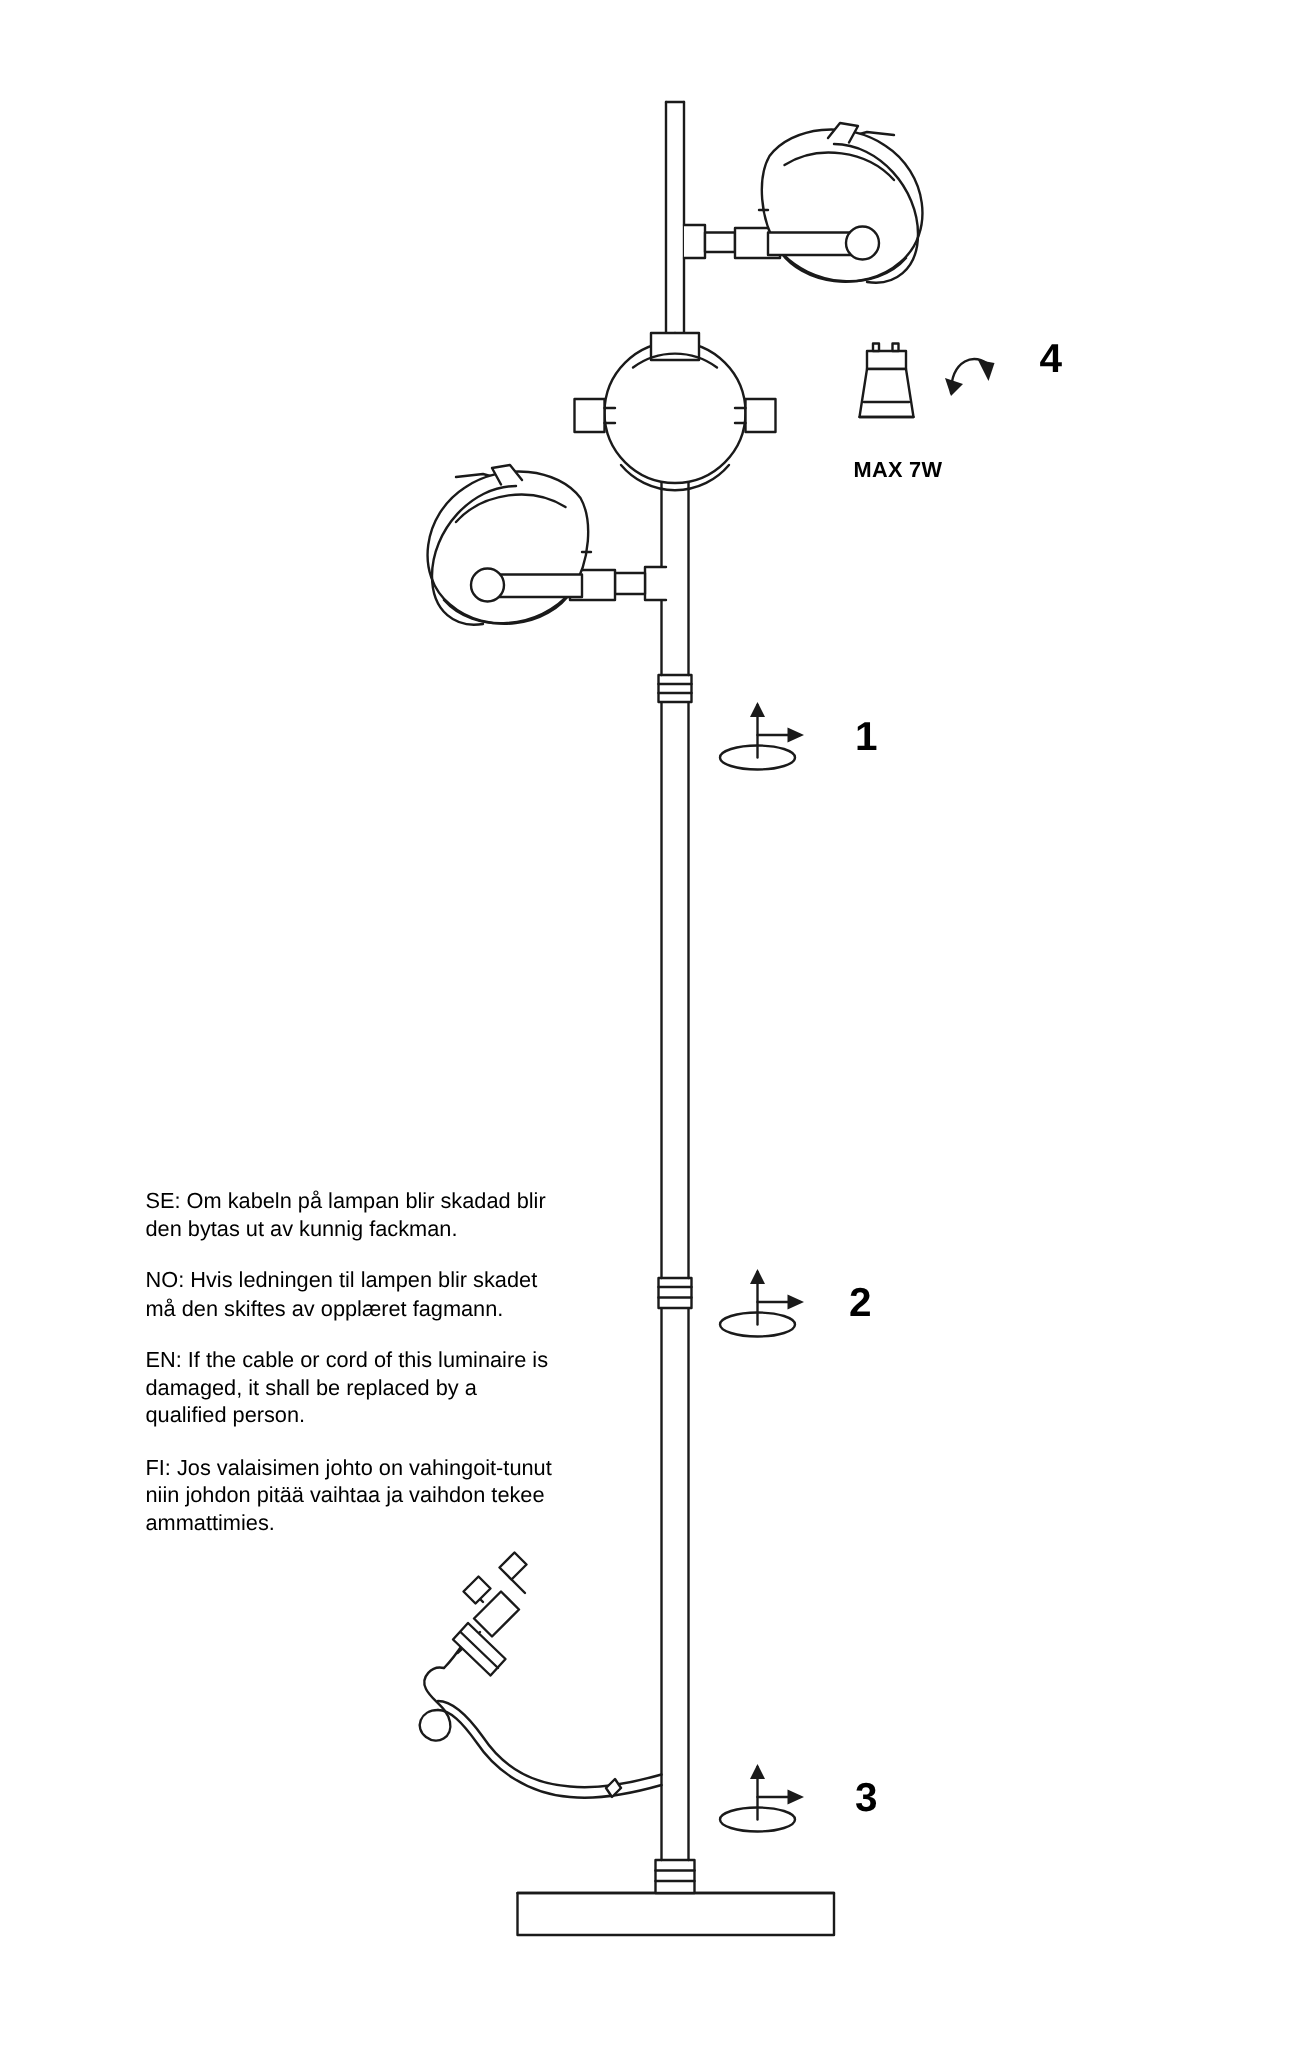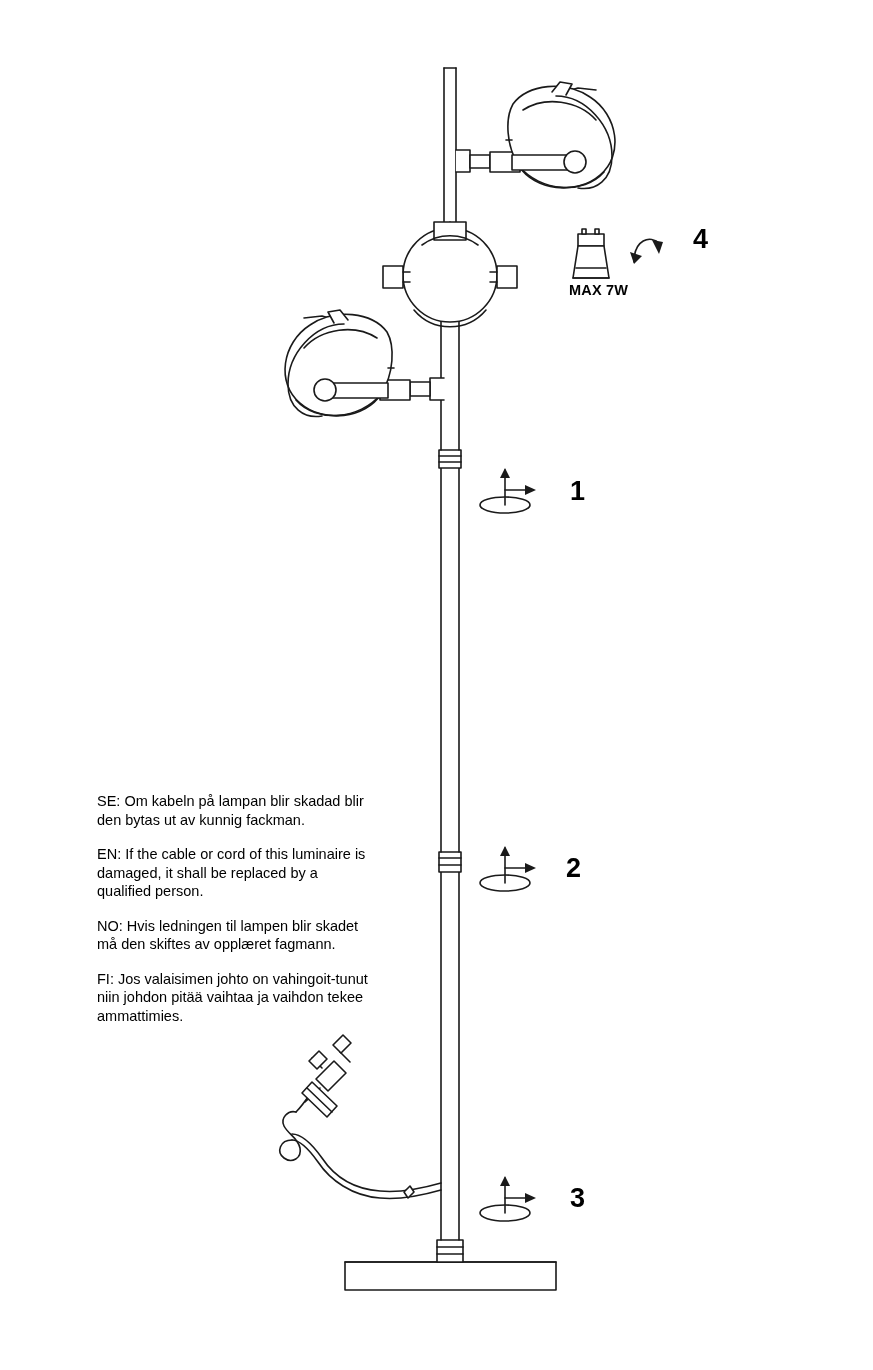--- a/index.html
+++ b/index.html
@@ -33,21 +33,21 @@
     letter-spacing: 0px;
   }
   #step-1 { left: 570px; top: 478px; }
   #step-2 { left: 566px; top: 855px; }
   #step-3 { left: 570px; top: 1185px; }
   #step-4 { left: 693px; top: 226px; }
 
   #bulb-label {
     position: absolute;
     left: 569px;
-    top: 282px;
+    top: 306px;
     font-size: 14.5px;
     font-weight: bold;
     letter-spacing: 0.2px;
   }
 
   #notes {
     position: absolute;
     left: 97px;
     top: 792px;
     width: 275px;
@@ -205,18 +205,18 @@
 
   <div class="step-num" id="step-1">1</div>
   <div class="step-num" id="step-2">2</div>
   <div class="step-num" id="step-3">3</div>
   <div class="step-num" id="step-4">4</div>
 
   <div id="bulb-label">MAX 7W</div>
 
   <div id="notes">
     <p>SE: Om kabeln på lampan blir skadad blir den bytas ut av kunnig fackman.</p>
+    <p>NO: Hvis ledningen til lampen blir skadet må den skiftes av opplæret fagmann.</p>
     <p>EN: If the cable or cord of this luminaire is damaged, it shall be replaced by a qualified person.</p>
-    <p>NO: Hvis ledningen til lampen blir skadet må den skiftes av opplæret fagmann.</p>
     <p>FI: Jos valaisimen johto on vahingoit-tunut niin johdon pitää vaihtaa ja vaihdon tekee ammattimies.</p>
   </div>
 
 </div>
 
 </body></html>

